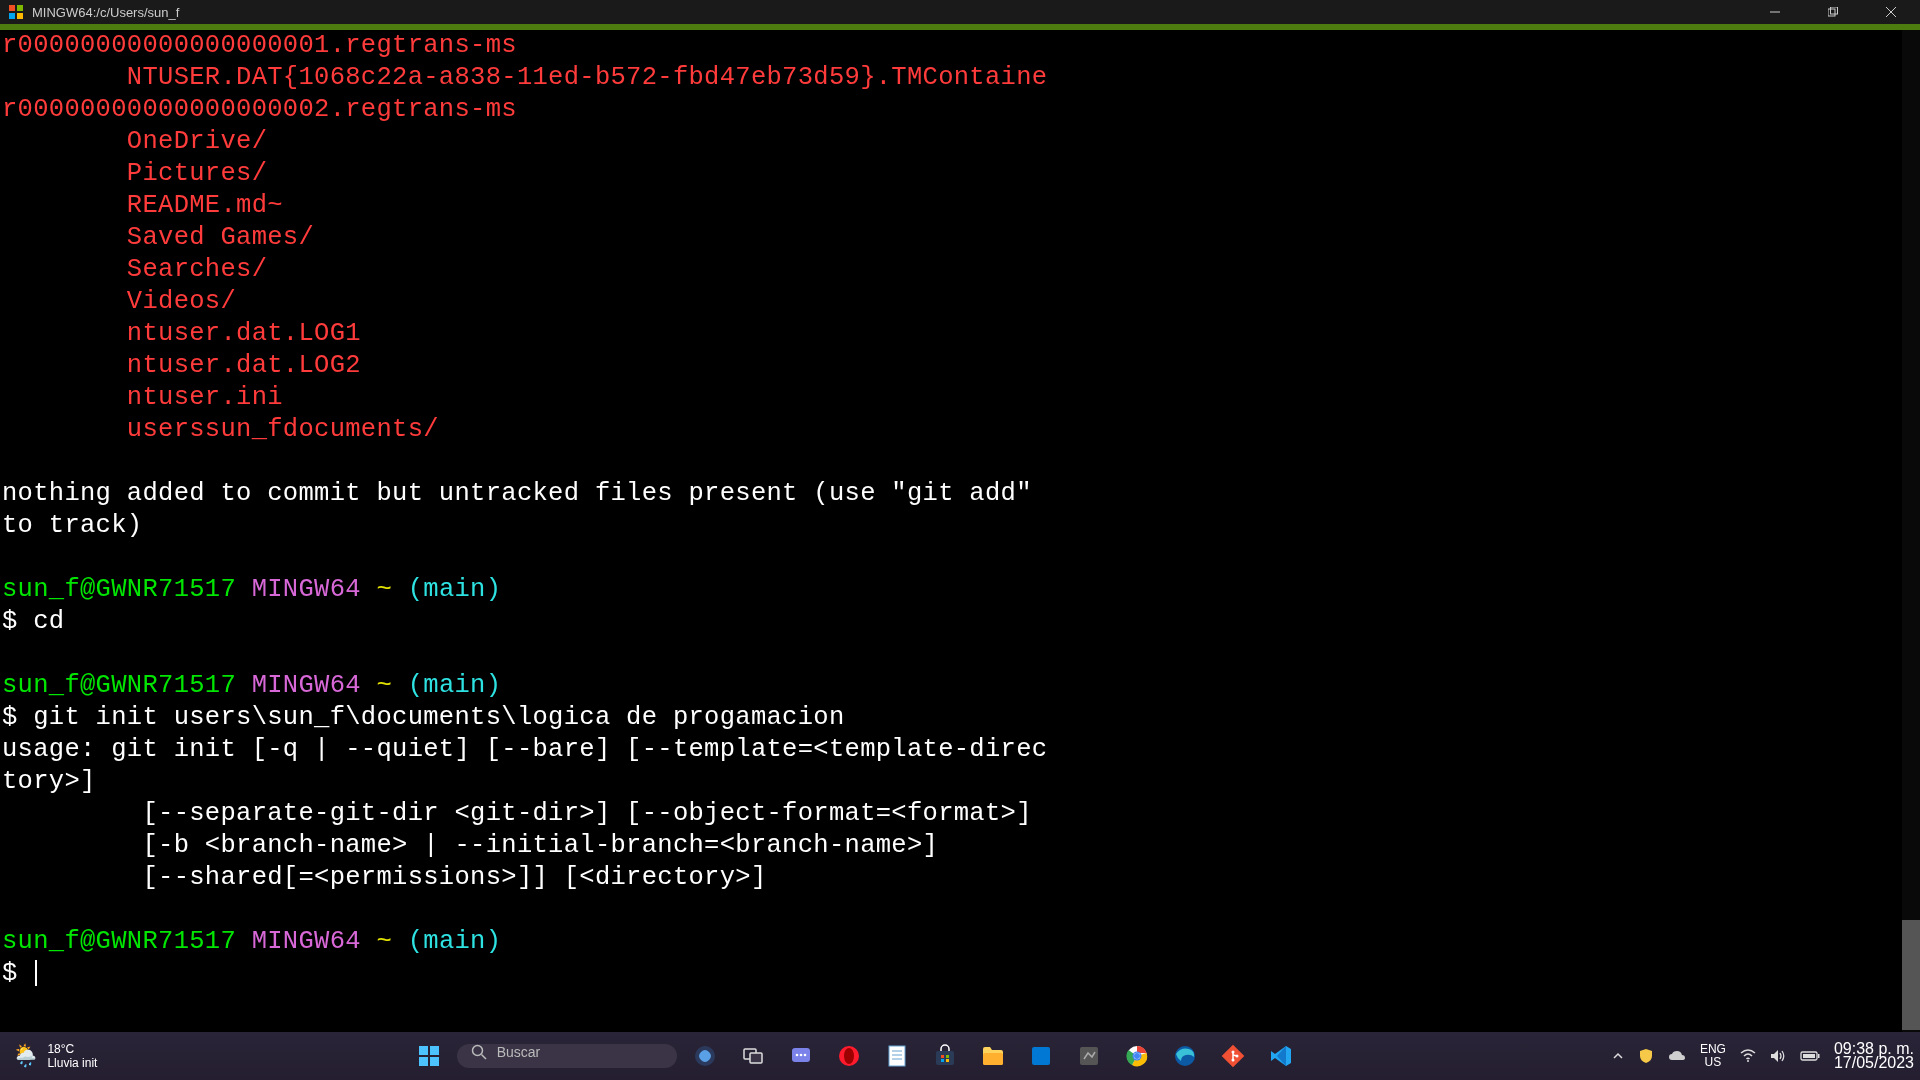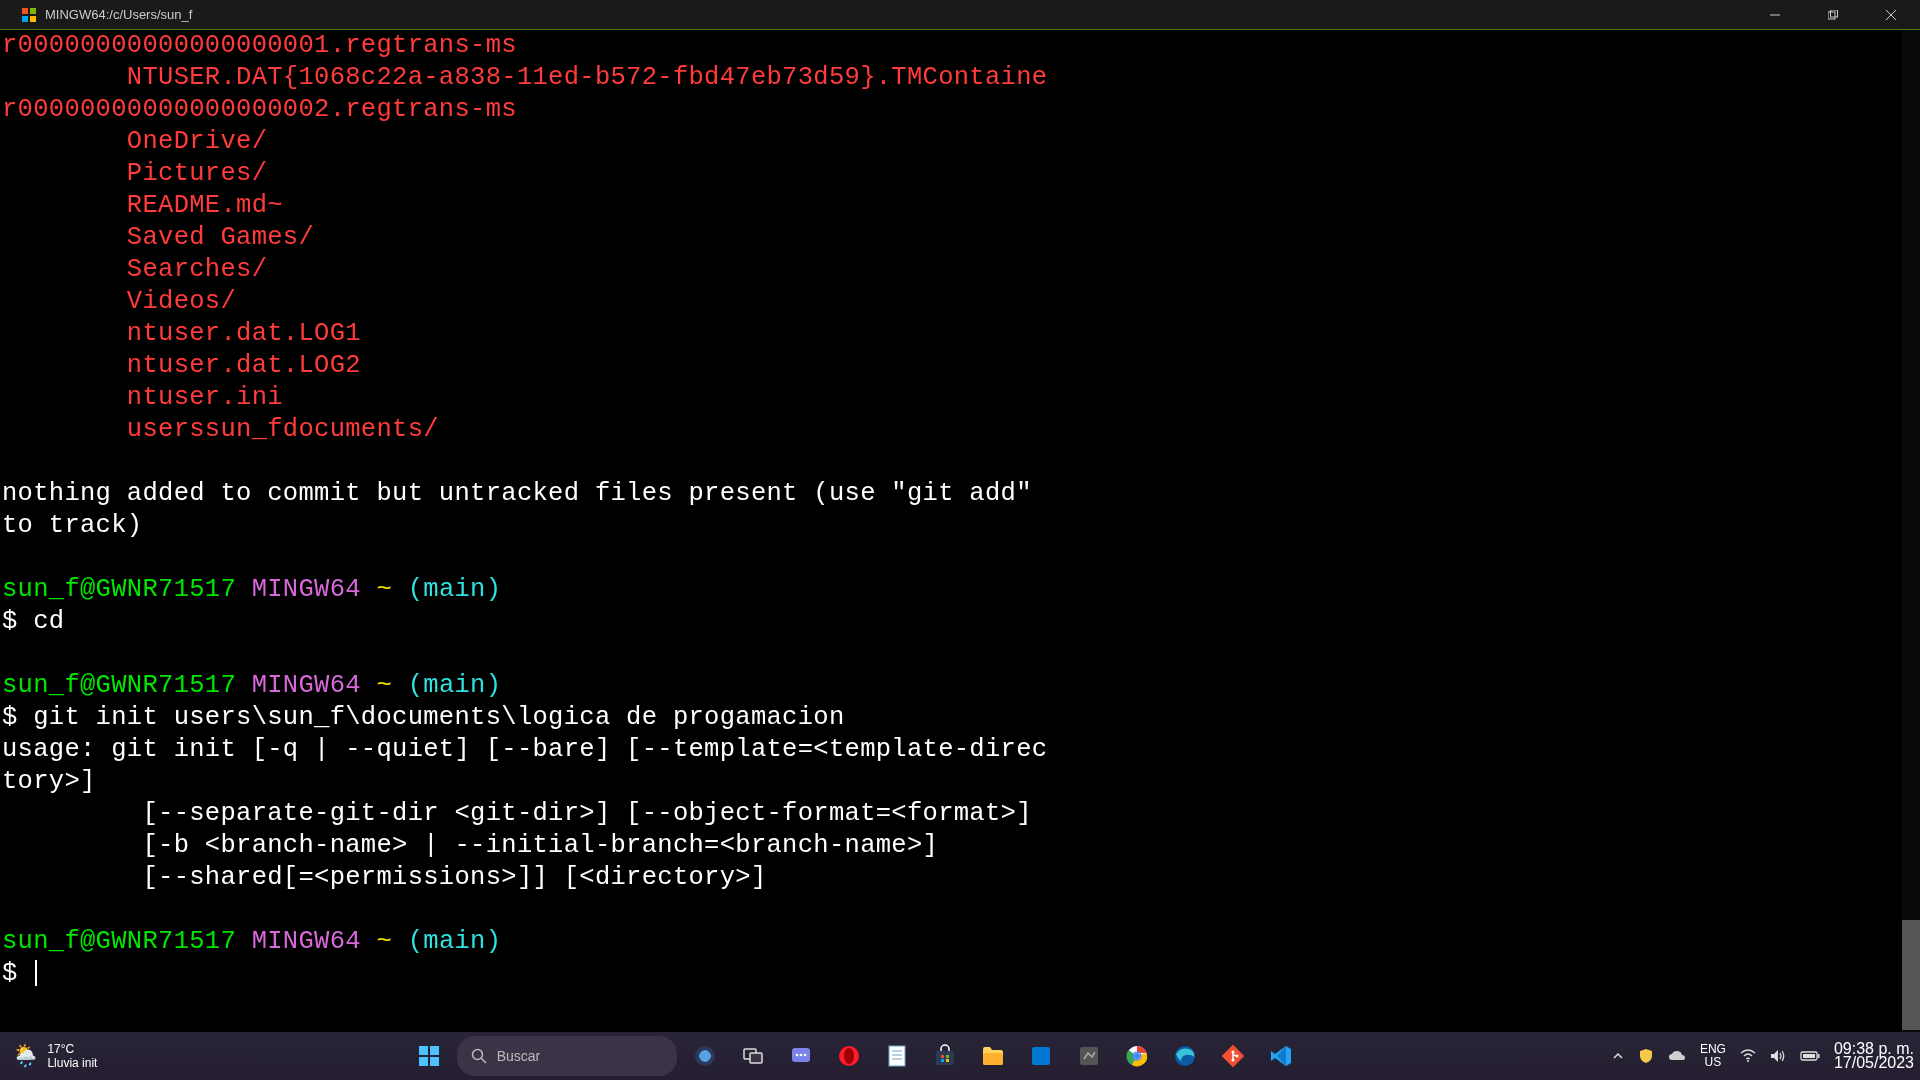--- a/index.html
+++ b/index.html
@@ -1,18 +1,18 @@
 <!DOCTYPE html>
 <html><head>
 <meta charset="utf-8">
 <style>
   * { margin: 0; padding: 0; box-sizing: border-box; }
   html, body { width: 1920px; height: 1080px; overflow: hidden; font-family: Consolas, 'Courier New', monospace; background: #000; }
   
-  .titlebar { height: 30px; background: #1a1a1a; display: flex; align-items: center; padding-left: 21px; color: #ccc; font-family: 'Segoe UI', sans-serif; font-size: 13px; border-bottom: 1px solid #4d7c0f; }
+  .titlebar { height: 30px; background: #1a1a1a; display: flex; align-items: center; padding-left: 8px; color: #ccc; font-family: 'Segoe UI', sans-serif; font-size: 13px; border-bottom: 6px solid #4d7c0f; }
   .titlebar-icon { width: 16px; height: 16px; margin-right: 8px; display: inline-flex; align-items: center; justify-content: center; }
   .titlebar-text { flex: 1; }
   .window-controls { display: flex; }
   .win-btn { width: 58px; height: 30px; display: flex; align-items: center; justify-content: center; color: #ccc; cursor: pointer; }
   
   .terminal { width: 1920px; height: 1060px; background: #000; color: #fff; font-size: 25.5px; line-height: 32px; padding: 0 2px; overflow: hidden; position: relative; letter-spacing: 0.3px; }
   .terminal pre { font-family: Consolas, 'Courier New', monospace; white-space: pre; }
   
   .red { color: #ff3b3b; }
   .white { color: #fff; }
@@ -27,21 +27,21 @@
   .scrollbar-track { position: absolute; right: 0; top: 0; width: 18px; height: 100%; background: rgba(30,30,30,0.3); }
   .scrollbar-thumb { position: absolute; right: 0; width: 18px; background: #555; border-radius: 0; }
   
   .taskbar { position: absolute; bottom: 0; left: 0; width: 1920px; height: 48px; background: linear-gradient(180deg, #2a2438 0%, #241e30 100%); display: flex; align-items: center; font-family: 'Segoe UI', sans-serif; color: #fff; }
   .tb-left { display: flex; align-items: center; padding-left: 12px; gap: 8px; }
   .weather { display: flex; align-items: center; gap: 8px; }
   .weather-icon { font-size: 22px; }
   .weather-text { font-size: 12px; line-height: 14px; }
   .tb-center { flex: 1; display: flex; align-items: center; justify-content: center; gap: 8px; }
   .tb-icon { width: 40px; height: 40px; display: flex; align-items: center; justify-content: center; border-radius: 4px; cursor: pointer; }
-  .search-box { width: 220px; height: 40px; background: #3a3446; border-radius: 18px; display: flex; align-items: center; padding: 0 14px; gap: 10px; color: #bbb; font-size: 14px; }
+  .search-box { width: 220px; height: 24px; background: #3a3446; border-radius: 18px; display: flex; padding: 0 14px; gap: 10px; color: #bbb; font-size: 14px; }
   .tb-right { display: flex; align-items: center; gap: 14px; padding-right: 6px; font-size: 12px; }
   .tray-icons { display: flex; align-items: center; gap: 14px; color: #ddd; }
   .lang { text-align: center; line-height: 13px; font-size: 12px; }
   .clock { text-align: right; line-height: 14px; font-size: 16px; }
   
   svg { display: block; }
 </style>
 </head>
 <body>
 
@@ -111,21 +111,21 @@
   <div class="scrollbar-track">
     <div class="scrollbar-thumb" style="top: 890px; height: 110px;"></div>
   </div>
 </div>
 
 <div class="taskbar">
   <div class="tb-left">
     <div class="weather">
       <span class="weather-icon">🌦️</span>
       <div class="weather-text">
-        <div>17°C</div>
+        <div>18°C</div>
         <div>Lluvia init</div>
       </div>
     </div>
   </div>
 
   <div class="tb-center">
     <div class="tb-icon">
       <svg width="24" height="24" viewBox="0 0 24 24">
           <rect x="2" y="2" width="9" height="9" fill="#4cc2ff"></rect>
           <rect x="13" y="2" width="9" height="9" fill="#4cc2ff"></rect>

